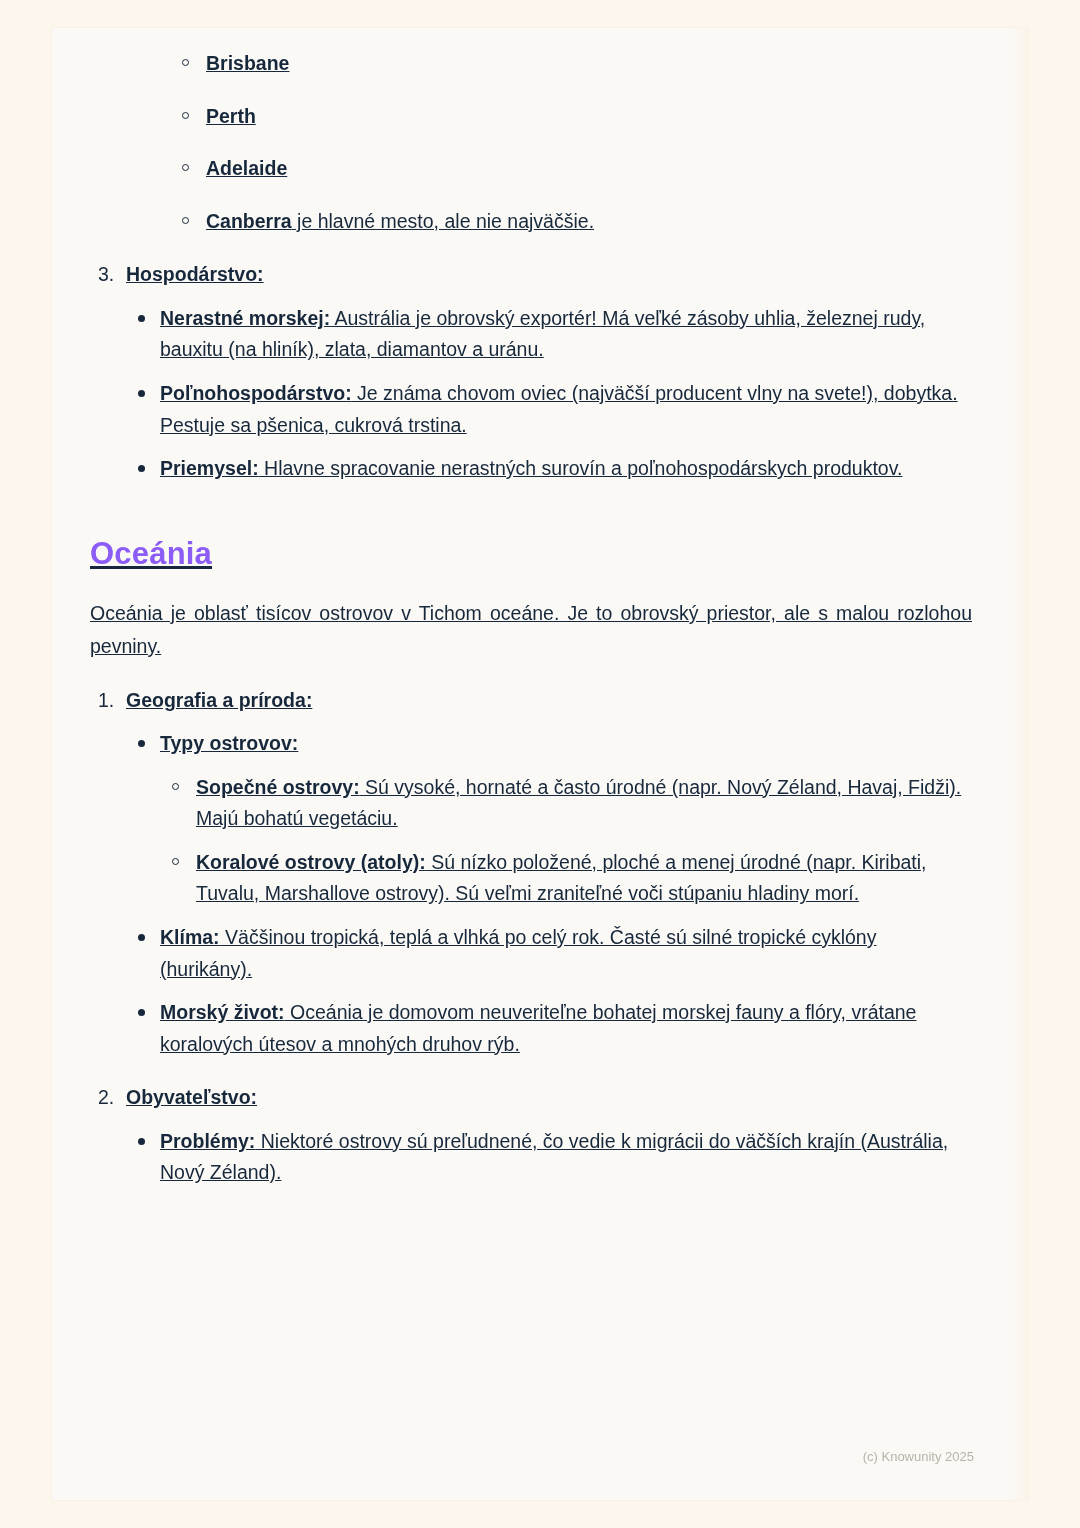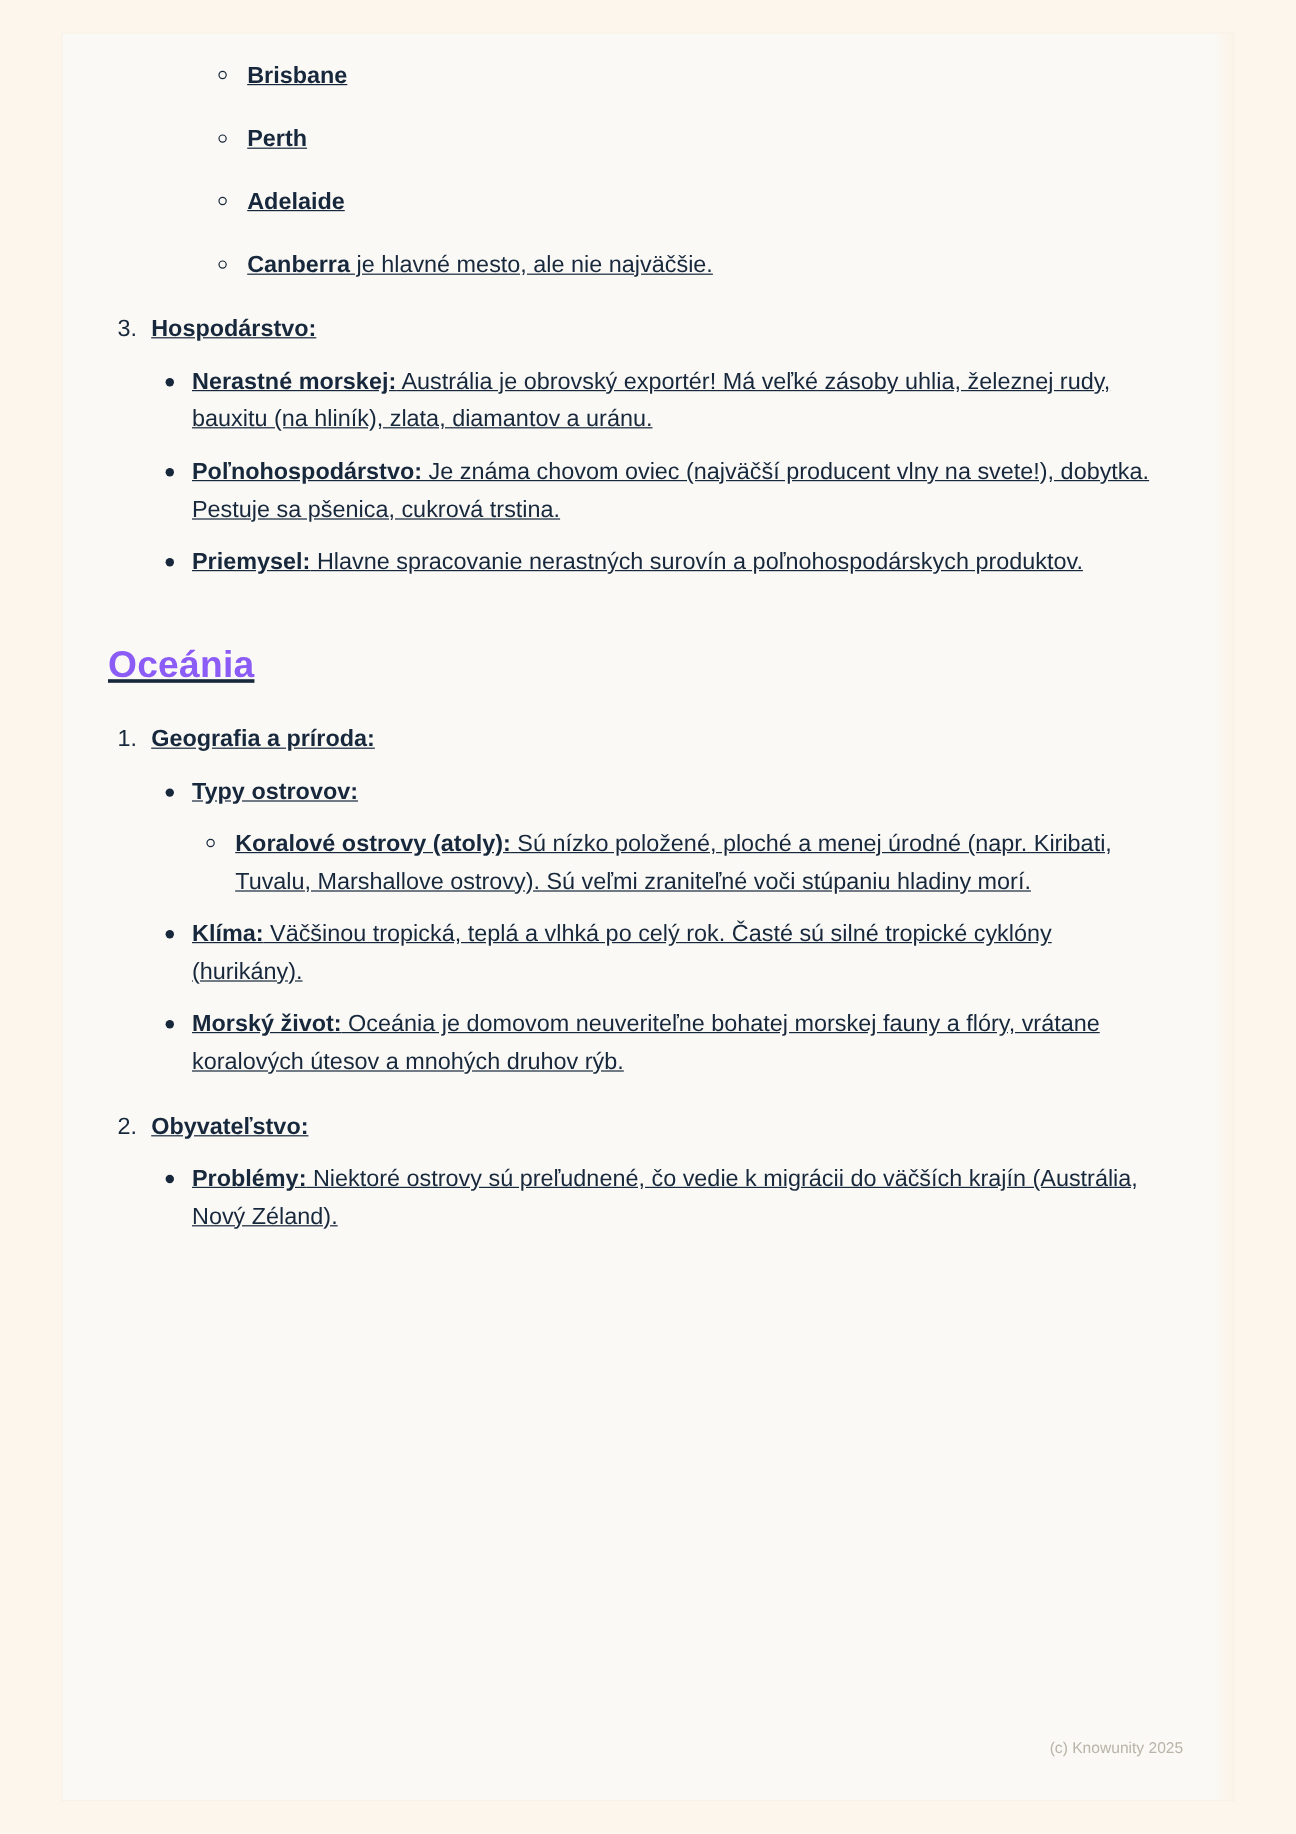--- a/index.html
+++ b/index.html
@@ -142,21 +142,21 @@
   .para {
     text-align: justify;
     margin: 0 0 4px 0;
     font-size: 19.5px;
     line-height: 1.68;
   }
   .nested-wrap { margin-top: 4px; }
 
   .footer {
     position: absolute;
-    right: 42px;
+    right: 54px;
     bottom: 36px;
     font-size: 13px;
     color: #b9b3a8;
   }
   .edge-fade {
     position: absolute;
     right: 0;
     top: 0;
     width: 16px;
     height: 100%;
@@ -199,29 +199,33 @@
             </li>
             <li>
               <span class="b">Priemysel:</span><span> Hlavne spracovanie nerastných surovín a poľnohospodárskych produktov.</span>
             </li>
           </ul>
         </li>
       </ol>
 
       <div class="section-title">Oceánia</div>
 
+      <p class="para">Oceánia je oblasť tisícov ostrovov v Tichom oceáne. Je to obrovský priestor, ale s malou rozlohou pevniny.</p>
 
       <ol class="level1">
         <li>
           <span class="num">1.</span>
           <span class="head">Geografia a príroda:</span>
           <ul class="bullets">
             <li>
               <span class="b">Typy ostrovov:</span><span></span>
               <ul class="circles nested-wrap">
+                <li>
+                  <span class="b">Sopečné ostrovy:</span><span> Sú vysoké, hornaté a často úrodné (napr. Nový Zéland, Havaj, Fidži). Majú bohatú vegetáciu.</span>
+                </li>
                 <li>
                   <span class="b">Koralové ostrovy (atoly):</span><span> Sú nízko položené, ploché a menej úrodné (napr. Kiribati, Tuvalu, Marshallove ostrovy). Sú veľmi zraniteľné voči stúpaniu hladiny morí.</span>
                 </li>
               </ul>
             </li>
             <li>
               <span class="b">Klíma:</span><span> Väčšinou tropická, teplá a vlhká po celý rok. Časté sú silné tropické cyklóny (hurikány).</span>
             </li>
             <li>
               <span class="b">Morský život:</span><span> Oceánia je domovom neuveriteľne bohatej morskej fauny a flóry, vrátane koralových útesov a mnohých druhov rýb.</span>

